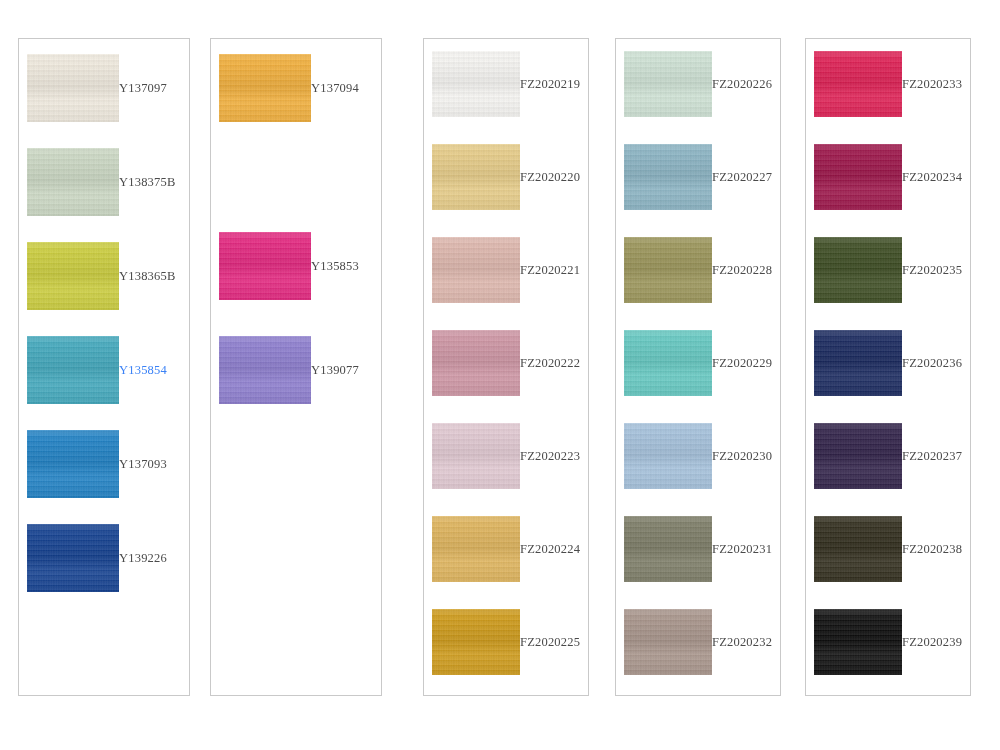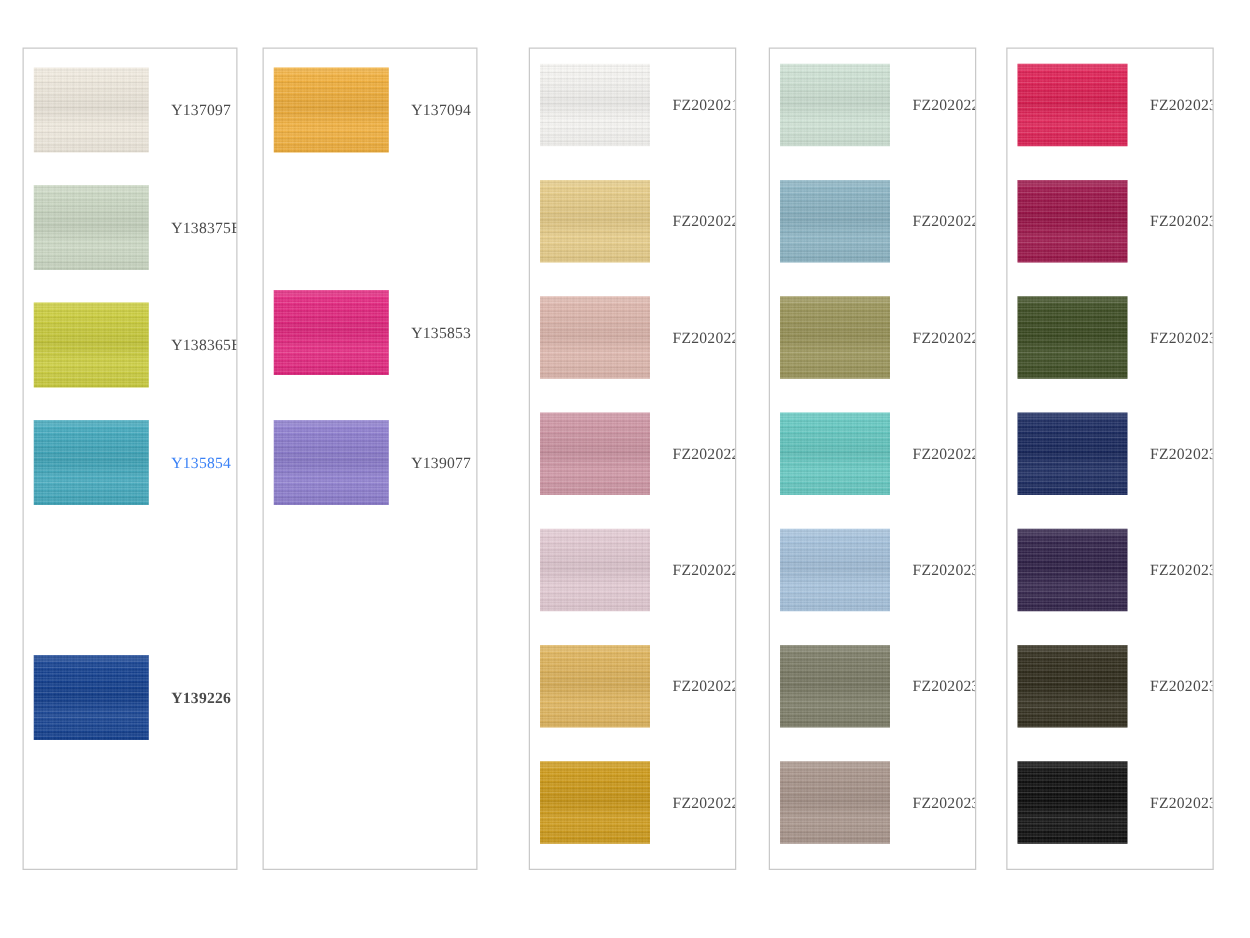--- a/index.html
+++ b/index.html
@@ -97,21 +97,20 @@
         rgba(255,255,255,0.02) 12%,
         rgba(0,0,0,0.05) 48%,
         rgba(255,255,255,0.05) 70%,
         rgba(0,0,0,0.04) 100%
       );
     pointer-events: none;
   }
 
   .swatch-code {
     flex: 1 1 auto;
-    padding-left: 18px;
     font-size: 12.5px;
     color: #4a4a4a;
     letter-spacing: 0.2px;
     white-space: nowrap;
     font-family: "Liberation Serif", "DejaVu Serif", serif;
   }
 </style>
 </head>
 <body>
 
@@ -128,23 +127,27 @@
             <div class="swatch-code" style="color: rgb(74, 74, 74);">Y138375B</div>
           </div>
           <div class="swatch-row" style="top: 203px; height: 68px; padding-left: 8px; box-sizing: border-box;">
             <div class="swatch-chip" title="Y138365B" style="width: 92px; height: 68px; background-color: rgb(204, 206, 59);"></div>
             <div class="swatch-code" style="color: rgb(74, 74, 74);">Y138365B</div>
           </div>
           <div class="swatch-row" style="top: 297px; height: 68px; padding-left: 8px; box-sizing: border-box;">
             <div class="swatch-chip" title="Y135854" style="width: 92px; height: 68px; background-color: rgb(63, 168, 189);"></div>
             <div class="swatch-code" style="color: #3b82f6;">Y135854</div>
           </div>
+          <div class="swatch-row" style="top: 391px; height: 68px; padding-left: 8px; box-sizing: border-box;">
+            <div class="swatch-chip" title="Y137093" style="width: 92px; height: 68px; background-color: rgb(28, 128, 197);"></div>
+            <div class="swatch-code" style="color: rgb(74, 74, 74);">Y137093</div>
+          </div>
           <div class="swatch-row" style="top: 485px; height: 68px; padding-left: 8px; box-sizing: border-box;">
             <div class="swatch-chip" title="Y139226" style="width: 92px; height: 68px; background-color: rgb(16, 62, 144);"></div>
-            <div class="swatch-code" style="color: rgb(74, 74, 74); font-weight: bold;">Y139226</div>
+            <div class="swatch-code" style="color: rgb(74, 74, 74);">Y139226</div>
           </div>
         </div>
       </div>
       <div class="swatch-panel" style="left: 210px; top: 38px; width: 172px; height: 658px; border-color: rgb(201, 201, 201);">
         <div class="panel-inner">
           <div class="swatch-row" style="top: 15px; height: 68px; padding-left: 8px; box-sizing: border-box;">
             <div class="swatch-chip" title="Y137094" style="width: 92px; height: 68px; background-color: rgb(243, 175, 57);"></div>
             <div class="swatch-code" style="color: rgb(74, 74, 74);">Y137094</div>
           </div>
           <div class="swatch-row" style="top: 193px; height: 68px; padding-left: 8px; box-sizing: border-box;">

